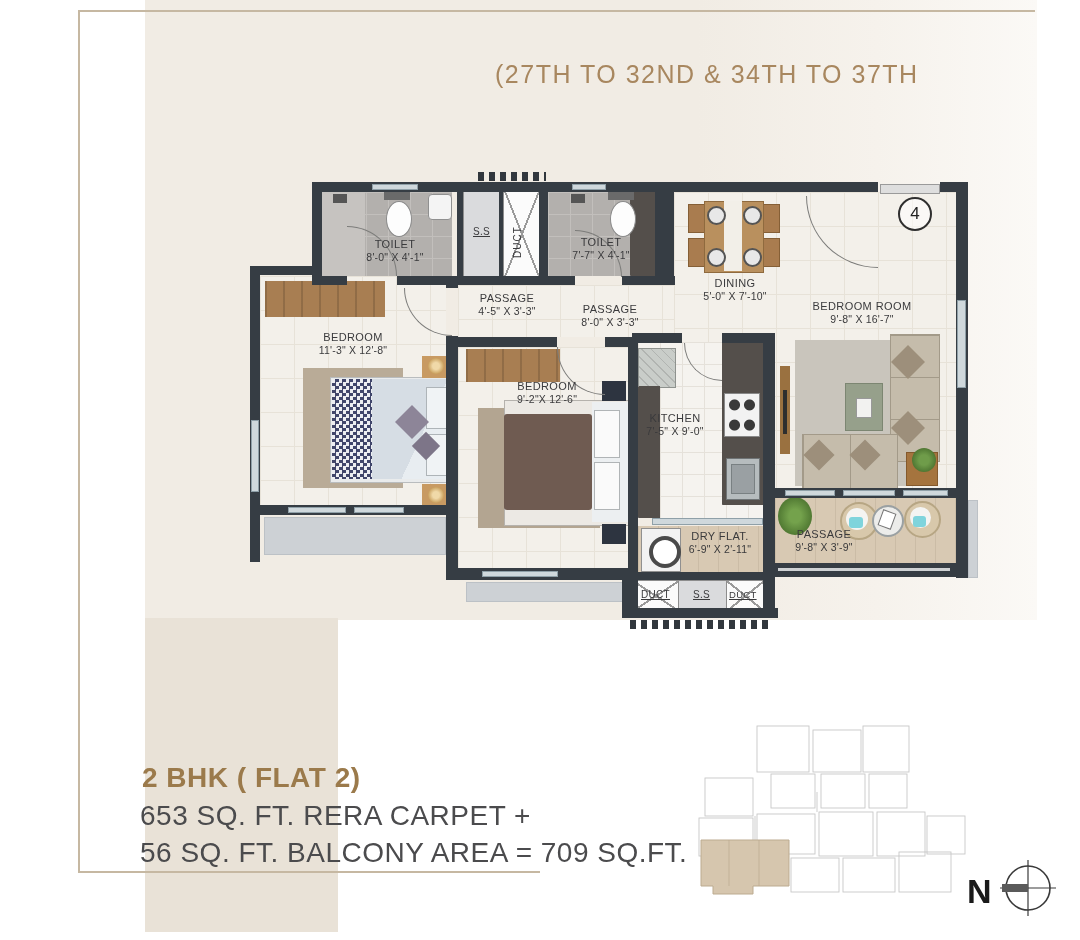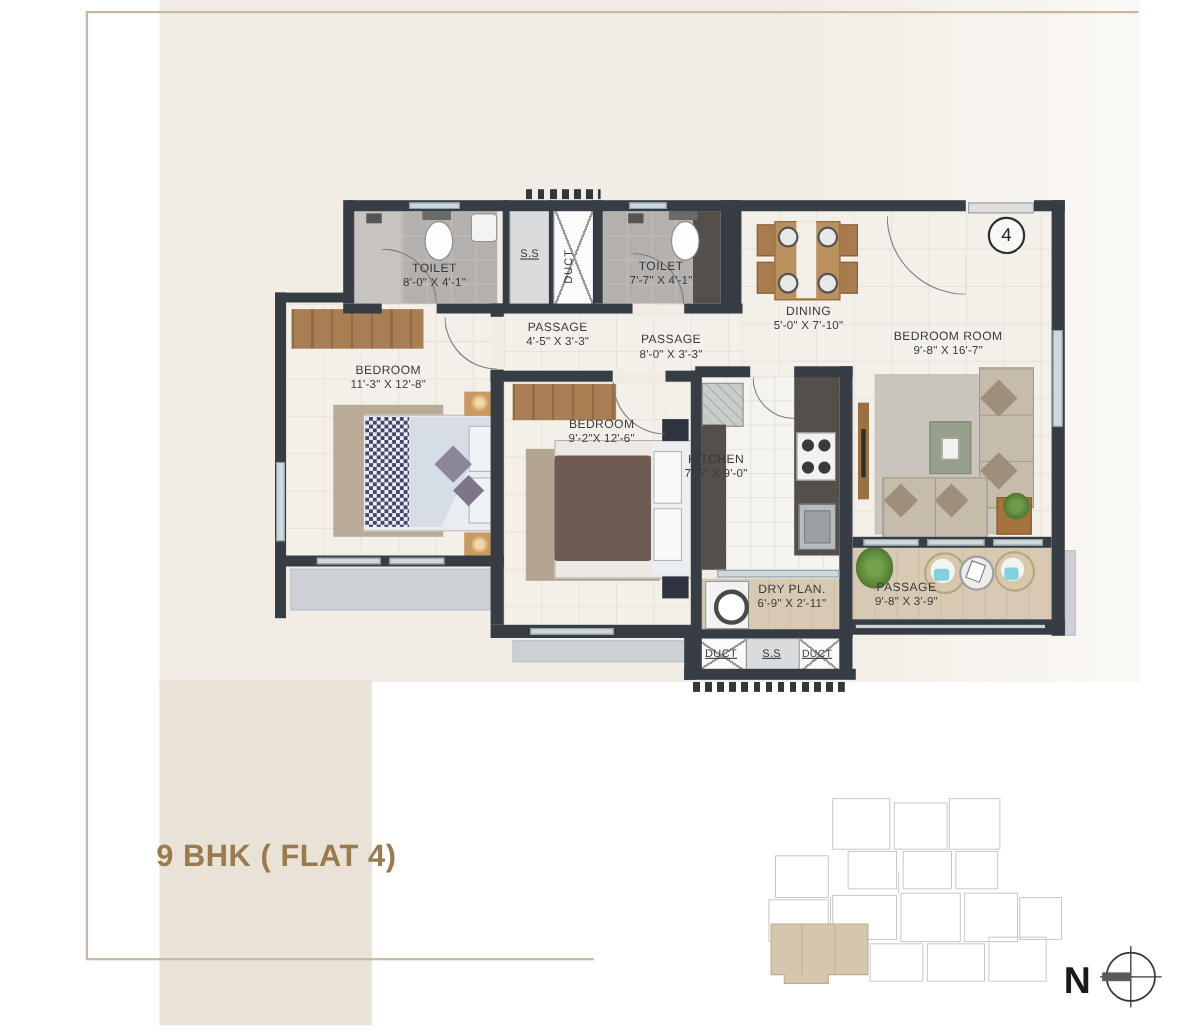--- a/index.html
+++ b/index.html
@@ -65,20 +65,21 @@
 <body>
 
 <div id="page">
 
   <div class="cream"></div>
   <div class="beige"></div>
   <div class="ruleV"></div>
   <div class="ruleT"></div>
   <div class="ruleB"></div>
 
+  <div class="t2">(27TH TO 32ND &amp; 34TH TO 37TH</div>
 
   <div class="floor" style="left:260px;top:276px;width:186px;height:232px;"></div>
   <div class="floor" style="left:458px;top:285px;width:216px;height:52px;"></div>
   <div class="floor" style="left:674px;top:192px;width:282px;height:296px;"></div>
   <div class="tfloor" style="left:322px;top:192px;width:130px;height:84px;"></div>
   <div class="abs" style="left:322px;top:192px;width:43px;height:84px;background:#c6c3c0;"></div>
   <div class="tfloor" style="left:548px;top:192px;width:107px;height:84px;"></div>
   <div class="granite" style="left:630px;top:192px;width:25px;height:84px;"></div>
   <div class="floor" style="left:458px;top:347px;width:170px;height:221px;"></div>
   <div class="kfloor" style="left:638px;top:342px;width:125px;height:176px;"></div>
@@ -254,40 +255,42 @@
     <span class="dm">9'-8" X 16'-7"</span>
   </div>
   <div class="rlab" style="left:353px;top:331px;">
     <span class="nm">BEDROOM</span>
     <span class="dm">11'-3" X 12'-8"</span>
   </div>
   <div class="rlab" style="left:547px;top:380px;">
     <span class="nm">BEDROOM</span>
     <span class="dm">9'-2"X 12'-6"</span>
   </div>
-  <div class="rlab" style="left:651px;top:412px;">
+  <div class="rlab" style="left:675px;top:412px;">
     <span class="nm">KITCHEN</span>
     <span class="dm">7'-5" X 9'-0"</span>
   </div>
   <div class="rlab" style="left:720px;top:530px;">
-    <span class="nm">DRY PLAN.</span>
+    <span class="nm">DRY FLAT.</span>
     <span class="dm">6'-9" X 2'-11"</span>
   </div>
   <div class="rlab" style="left:824px;top:528px;">
     <span class="nm">PASSAGE</span>
     <span class="dm">9'-8" X 3'-9"</span>
   </div>
 
   <div class="slab" style="left:473px;top:226px;">S.S</div>
   <div class="vlab" style="left:512px;top:208px;height:50px;">DUCT</div>
   <div class="slab" style="left:641px;top:589px;">DUCT</div>
   <div class="slab" style="left:693px;top:589px;">S.S</div>
   <div class="slab" style="left:729px;top:589px;font-size:9.5px;">DUCT</div>
 
-  <div class="f1">9 BHK ( FLAT 4)</div>
+  <div class="f1">2 BHK ( FLAT 2)</div>
+  <div class="f2">653 SQ. FT. RERA CARPET +</div>
+  <div class="f3">56 SQ. FT. BALCONY AREA = 709 SQ.FT.</div>
 
   <svg class="abs" style="left:695px;top:722px;" width="280" height="185" viewBox="0 0 280 185">
     <g fill="none" stroke="#c7c7c7" stroke-width="0.9">
       <rect x="62" y="4" width="52" height="46"></rect>
         <rect x="118" y="8" width="48" height="42"></rect>
       <rect x="168" y="4" width="46" height="46"></rect>
         <rect x="76" y="52" width="44" height="34"></rect>
       <rect x="126" y="52" width="44" height="34"></rect>
         <rect x="174" y="52" width="38" height="34"></rect>
       <rect x="10" y="56" width="48" height="38"></rect>

